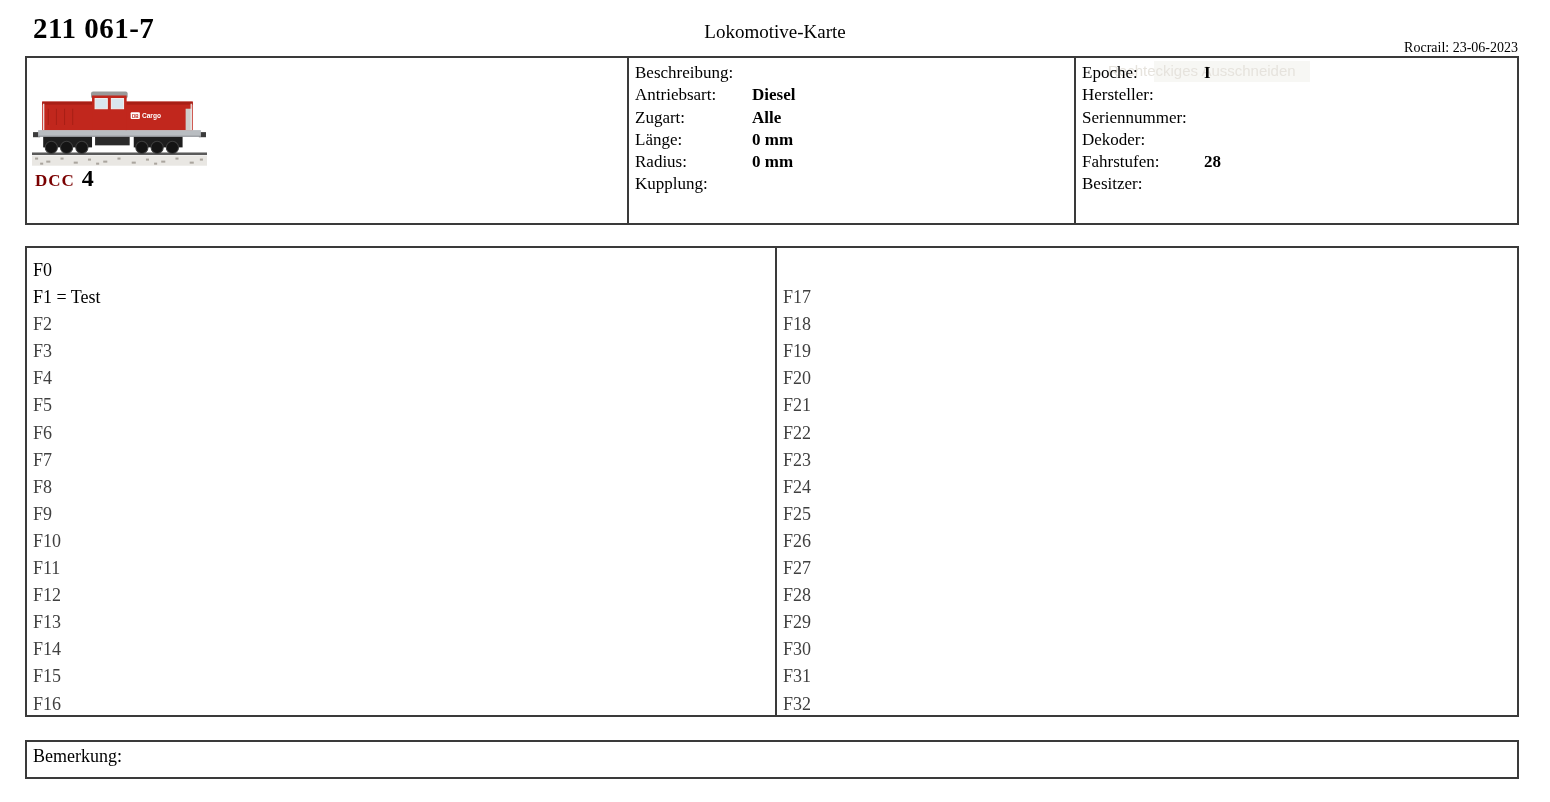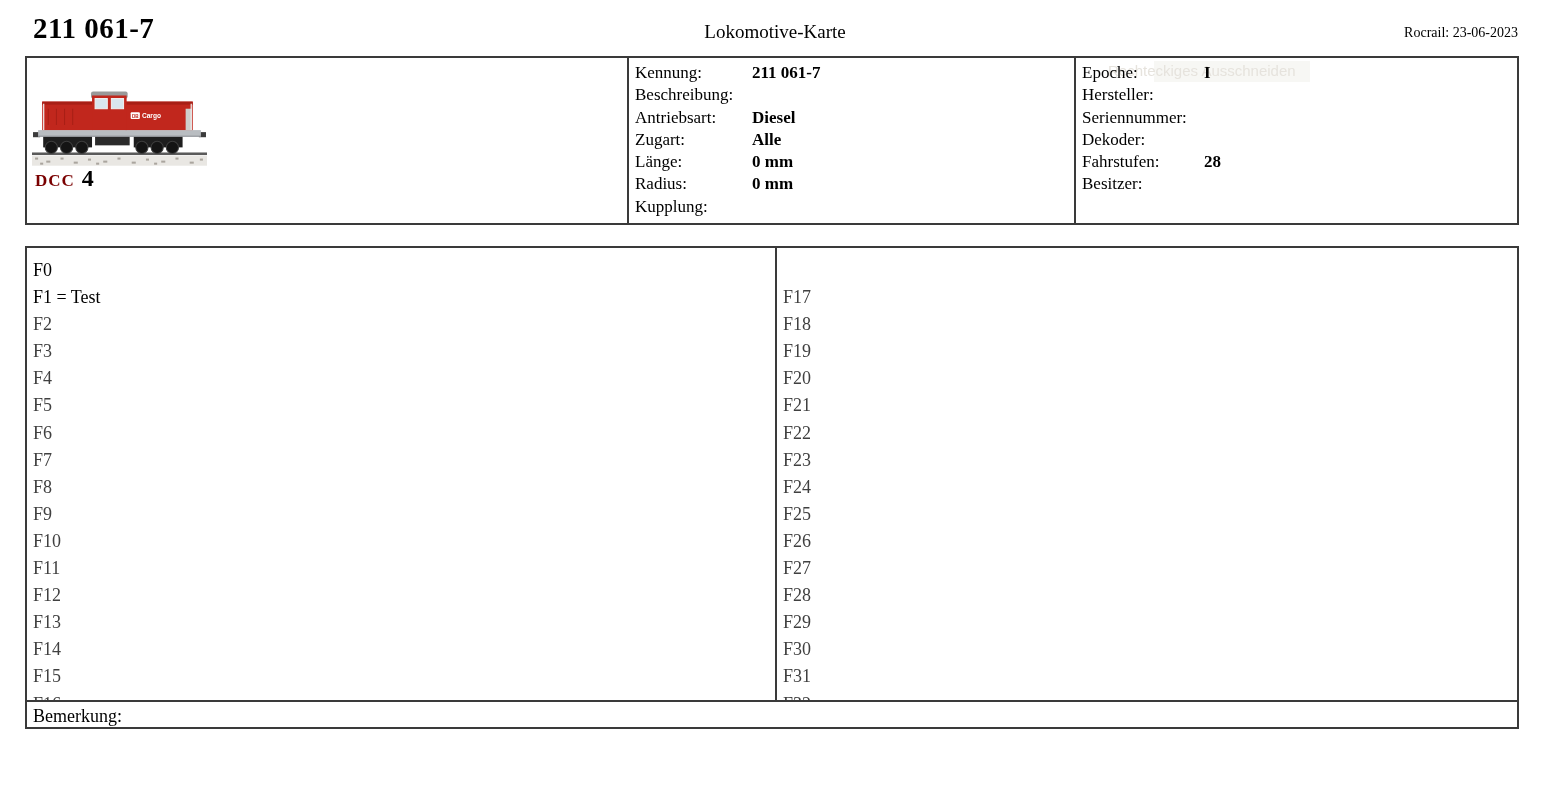--- a/index.html
+++ b/index.html
@@ -3,27 +3,27 @@
 <meta charset="utf-8">
 <style>
   html,body{margin:0;padding:0;background:#fff;}
   body{width:1550px;height:802px;overflow:hidden;position:relative;
        font-family:"Liberation Serif",serif;color:#000;}
   .page{position:absolute;inset:0;}
 
   
   .loco-id{position:absolute;left:33px;top:12px;font-size:29px;font-weight:bold;letter-spacing:.5px;}
   .doc-title{position:absolute;left:0;right:0;top:21px;text-align:center;font-size:19px;}
-  .generator{position:absolute;right:32px;top:25px;font-size:14px;margin-left:39px;}
+  .generator{position:absolute;right:32px;top:40px;font-size:14px;margin-left:39px;}
 
   
   .box{position:absolute;left:25px;width:1494px;border:2px solid #3a3a3a;background:#fff;box-sizing:border-box;}
   .box1{top:56px;height:169px;}
   .box2{top:246px;height:471px;}
-  .box3{top:700px;height:29px;padding-left:48px;}
+  .box3{top:740px;height:39px;padding-left:48px;}
 
   .cell{position:absolute;top:0;bottom:0;box-sizing:border-box;}
   .cell-image{left:0;width:676px;}
   .cell-mid{left:600px;width:447px;border-left:2px solid #3a3a3a;padding:4px 0 0 6px;}
   .cell-right{left:1047px;width:447px;border-left:2px solid #3a3a3a;padding:4px 0 0 6px;}
 
   .drow{line-height:22.3px;font-size:17px;white-space:nowrap;position:relative;z-index:1;}
   .dlabel{display:inline-block;}
   .cell-mid .dlabel{width:117px;}
   .cell-right .dlabel{width:122px;}
@@ -128,21 +128,20 @@
         <rect x="97" y="27.5" width="9" height="6.5" rx="1" fill="#ffffff"></rect>
         <text x="98.2" y="32.8" font-family="Liberation Sans, sans-serif" font-size="4.6" font-weight="bold" fill="#c1271d">DB</text>
         <text x="108" y="33.6" font-family="Liberation Sans, sans-serif" font-size="6.5" font-weight="bold" fill="#ffffff">Cargo</text>
       </svg>
       <div class="dcc-line">
         <span class="dcc-proto">DCC</span><span class="dcc-addr">4</span>
       </div>
     </div>
 
     <div class="cell cell-mid">
-      <div class="drow"><span class="dlabel">Kennung:</span><span class="dvalue">211 061-7</span></div>
       <div class="drow"><span class="dlabel">Beschreibung:</span><span class="dvalue"></span></div>
       <div class="drow"><span class="dlabel">Antriebsart:</span><span class="dvalue">Diesel</span></div>
       <div class="drow"><span class="dlabel">Zugart:</span><span class="dvalue">Alle</span></div>
       <div class="drow"><span class="dlabel">Länge:</span><span class="dvalue">0 mm</span></div>
       <div class="drow"><span class="dlabel">Radius:</span><span class="dvalue">0 mm</span></div>
       <div class="drow"><span class="dlabel">Kupplung:</span><span class="dvalue"></span></div>
     </div>
 
     <div class="cell cell-right">
       <div class="ghost-bg"></div>

